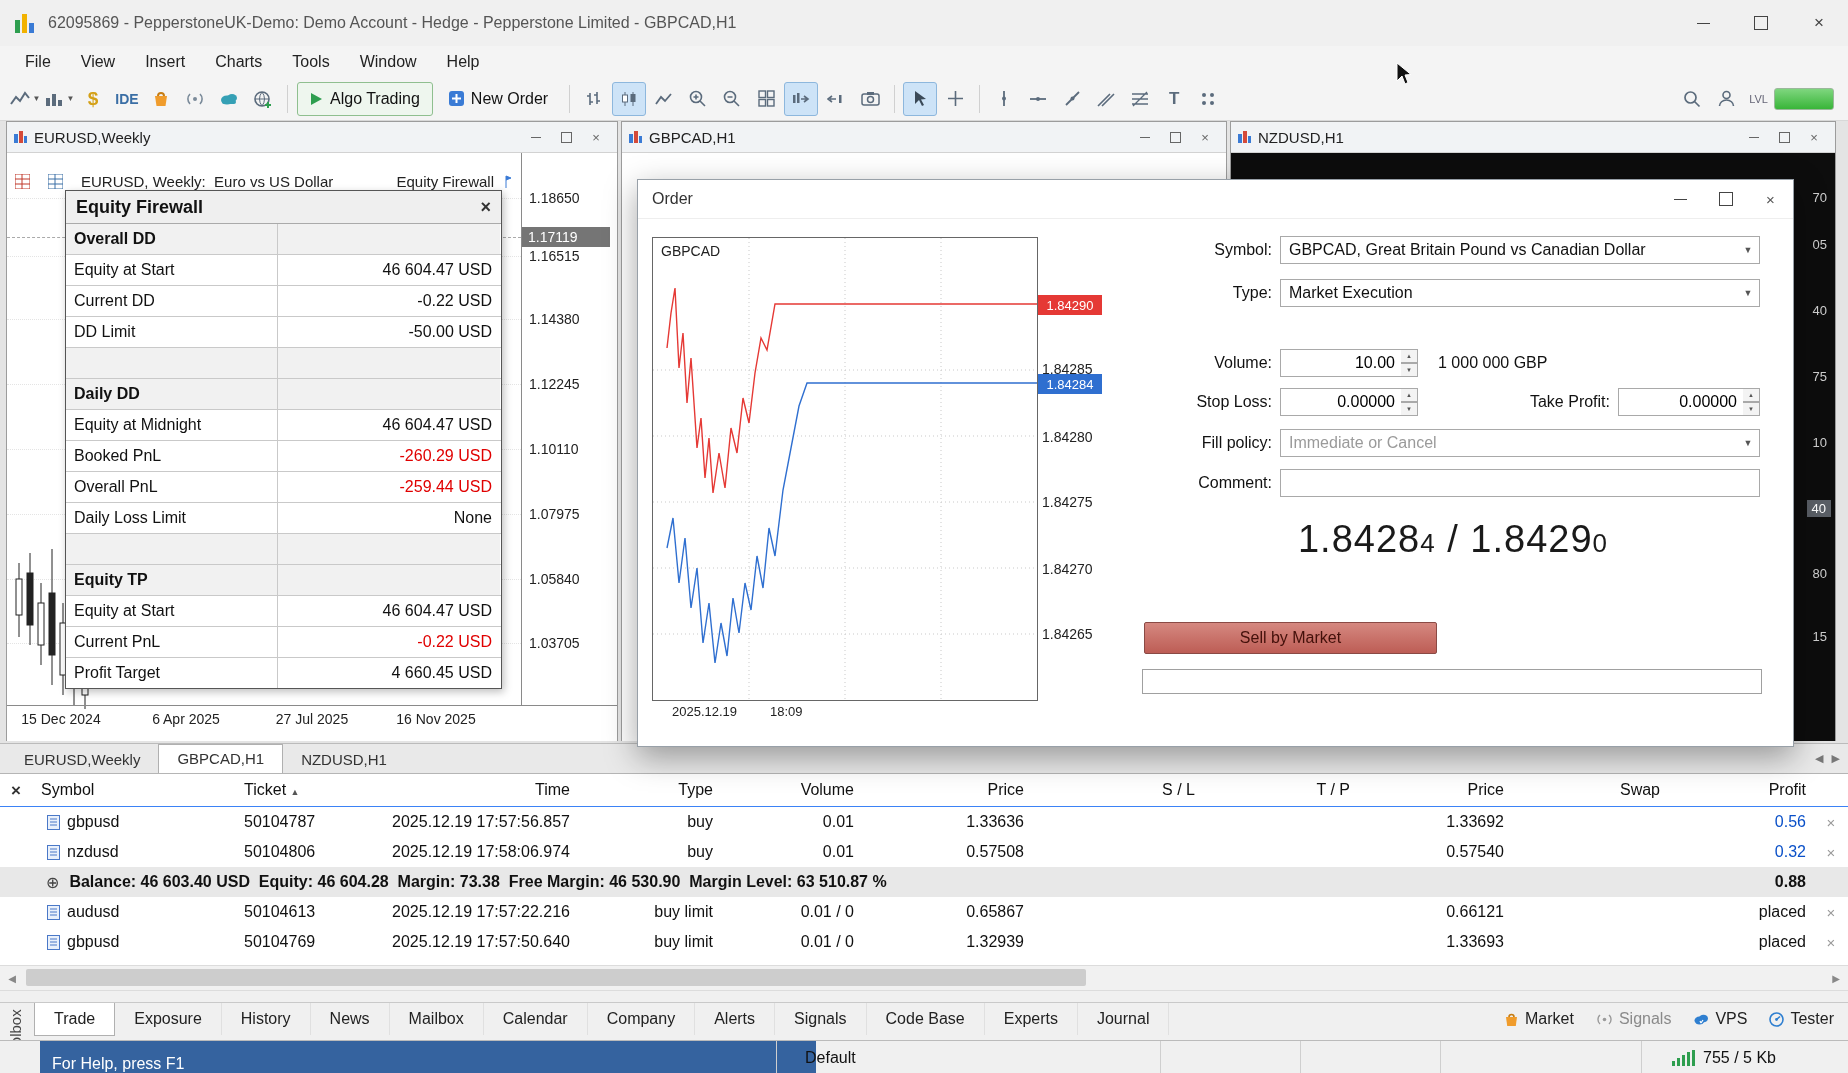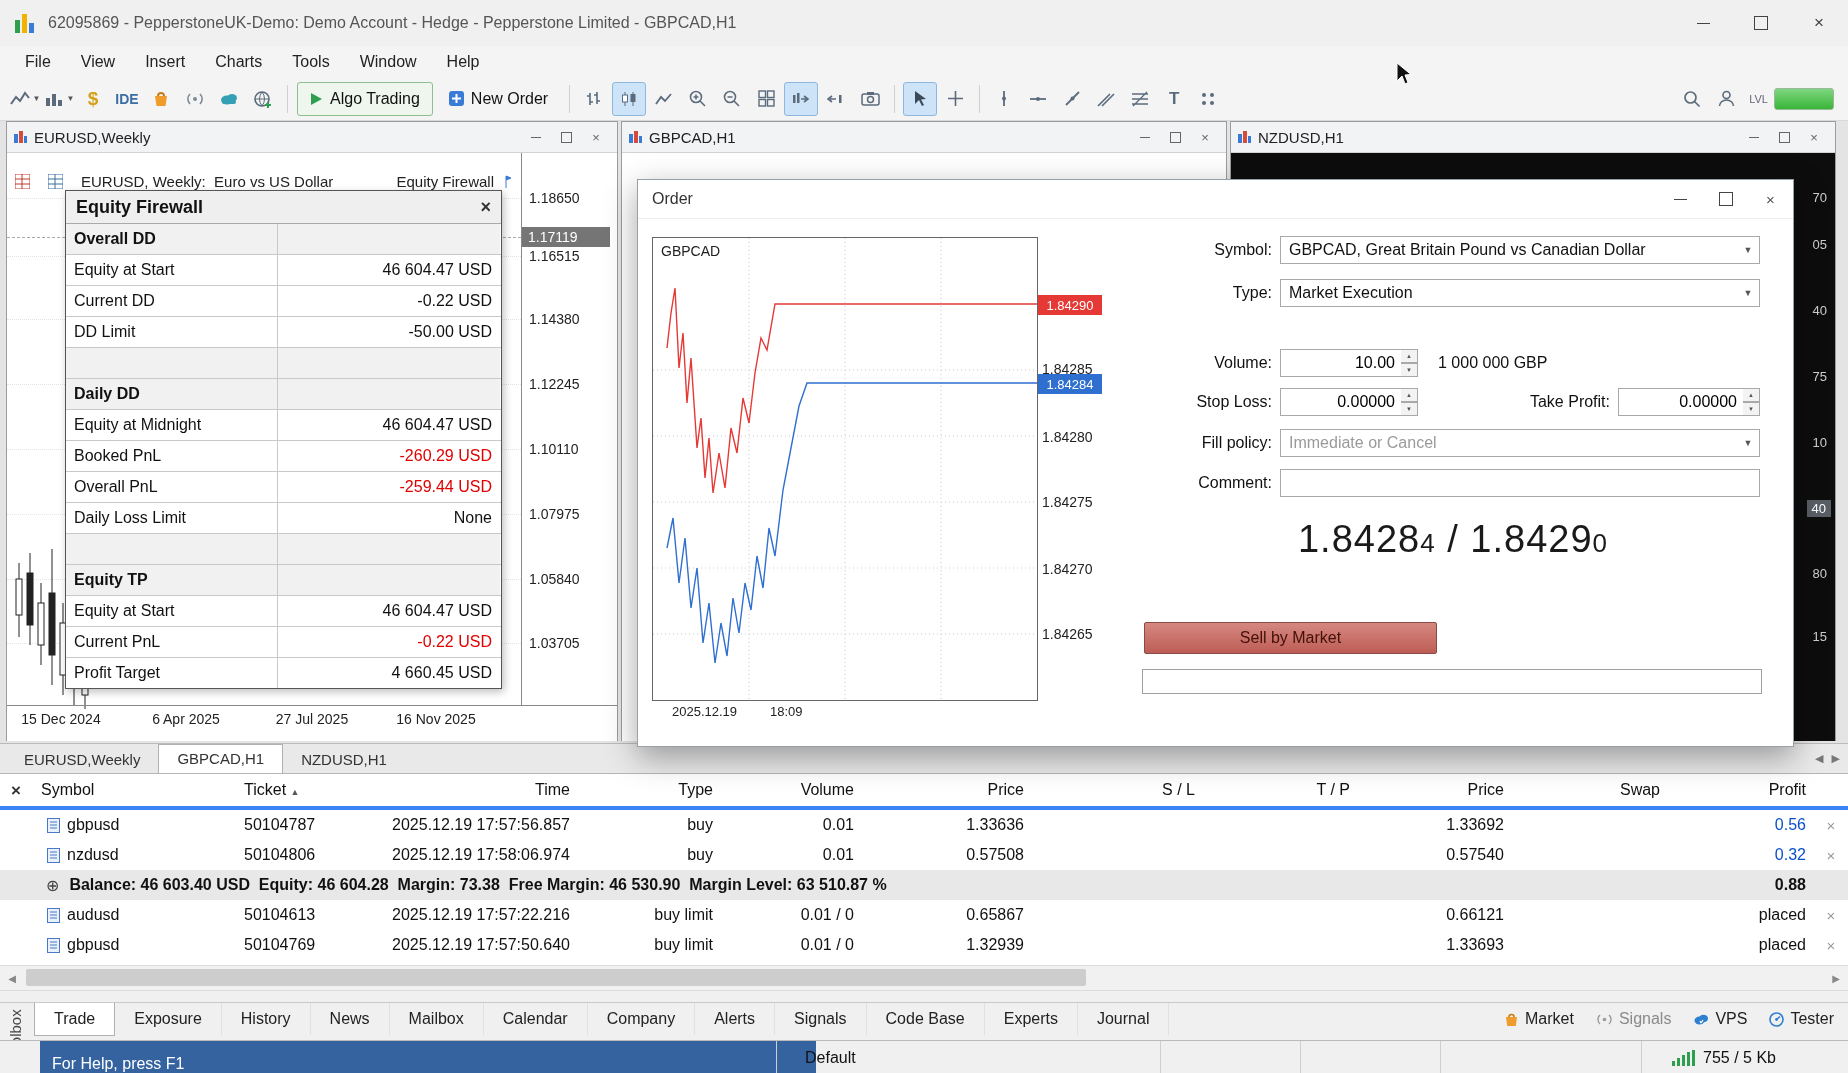--- a/index.html
+++ b/index.html
@@ -95,21 +95,21 @@
   
   .ctabs{position:absolute;left:0;top:743px;width:1848px;height:30px;background:#e9e9e9;border-top:1px solid #bbb;
          display:flex;align-items:flex-end;padding-left:6px;box-sizing:border-box;}
   .ctab{height:27px;line-height:27px;padding:0 18px;font-size:15px;color:#333;}
   .ctab.active{background:#fff;border:1px solid #b0b0b0;border-bottom:none;height:28px;}
   .ctab-arrows{margin-left:auto;margin-right:8px;color:#777;font-size:11px;display:flex;gap:8px;align-items:center;height:30px;}
   
   .tpanel{position:absolute;left:0;top:773px;width:1848px;height:192px;background:#fff;border-top:1px solid #b5b5b5;}
   .trow{display:grid;grid-template-columns:39px 203px 138px 198px 143px 141px 170px 171px 155px 154px 156px 146px 34px;
         height:30px;align-items:center;font-size:16px;}
-  .trow.header{height:32px;border-bottom:4px solid #3b82f6;color:#111;}
+  .trow.header{height:32px;border-bottom:1px solid #3b82f6;color:#111;}
   .trow .lft{padding-left:2px;text-align:left;}
   .trow .num{text-align:right;padding-right:8px;}
   .c-sym{display:flex;align-items:center;gap:7px;padding-left:8px;}
   .row-x{color:#999;text-align:center;font-size:15px;}
   .p-blue{color:#0a50c8;}
   .balrow{display:flex;align-items:center;height:30px;background:#e8e8e8;font-weight:bold;font-size:16px;}
   .balrow .bi{margin-left:46px;margin-right:10px;color:#444;font-weight:normal;}
   .balrow .txt{flex:1;white-space:pre;}
   .balrow .pf{width:146px;text-align:right;padding-right:8px;}
   .balrow .sp{width:34px;}

